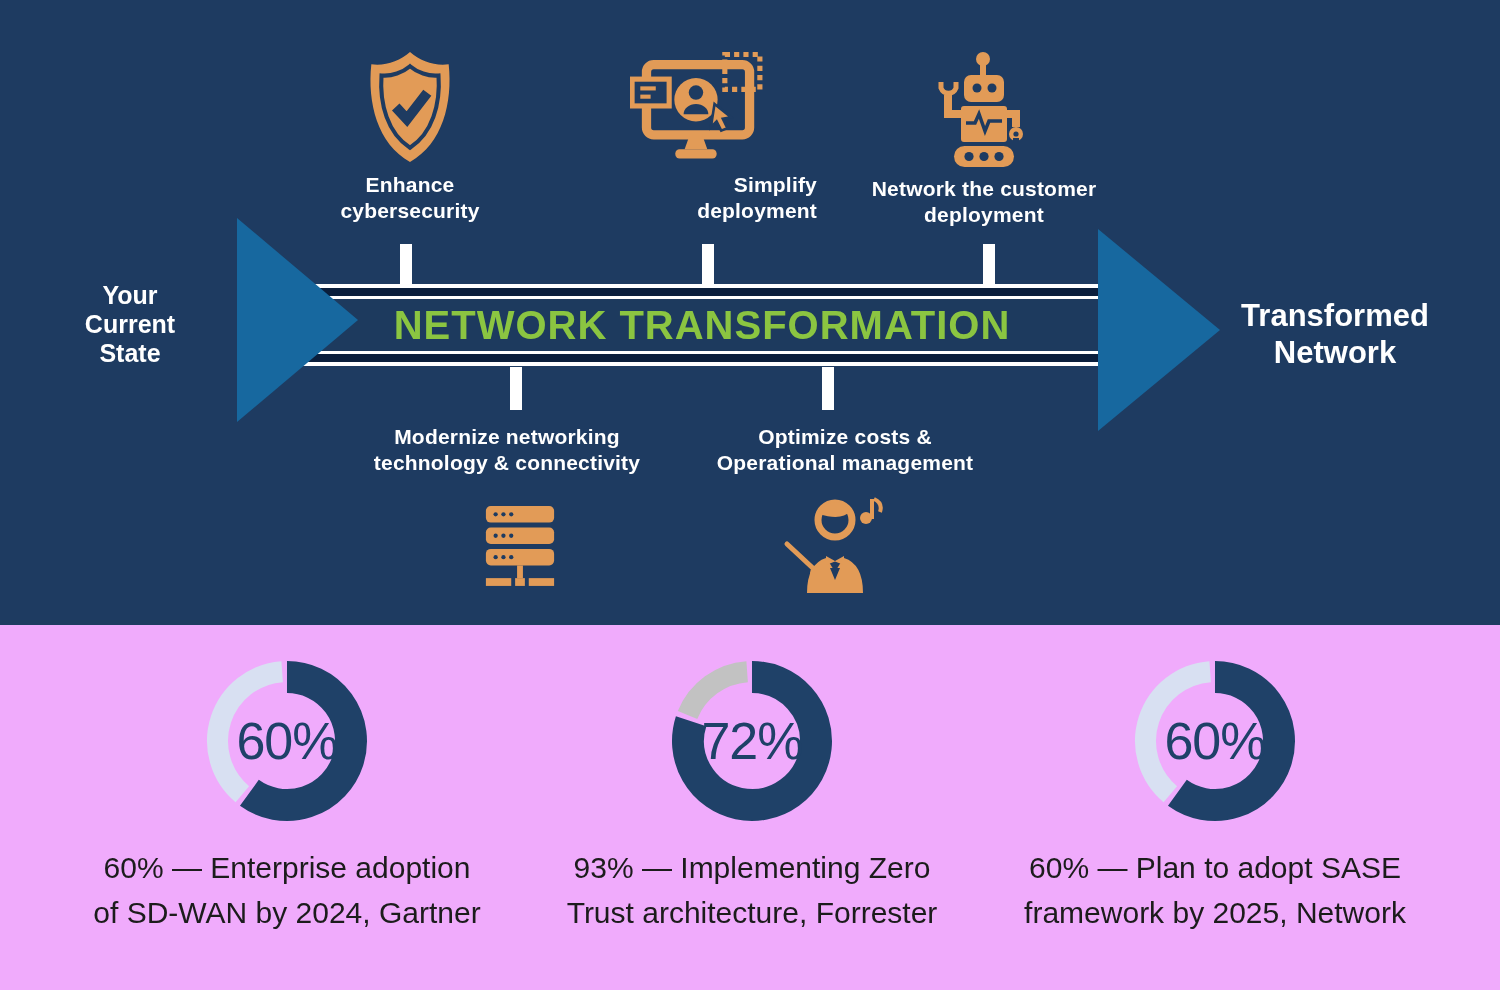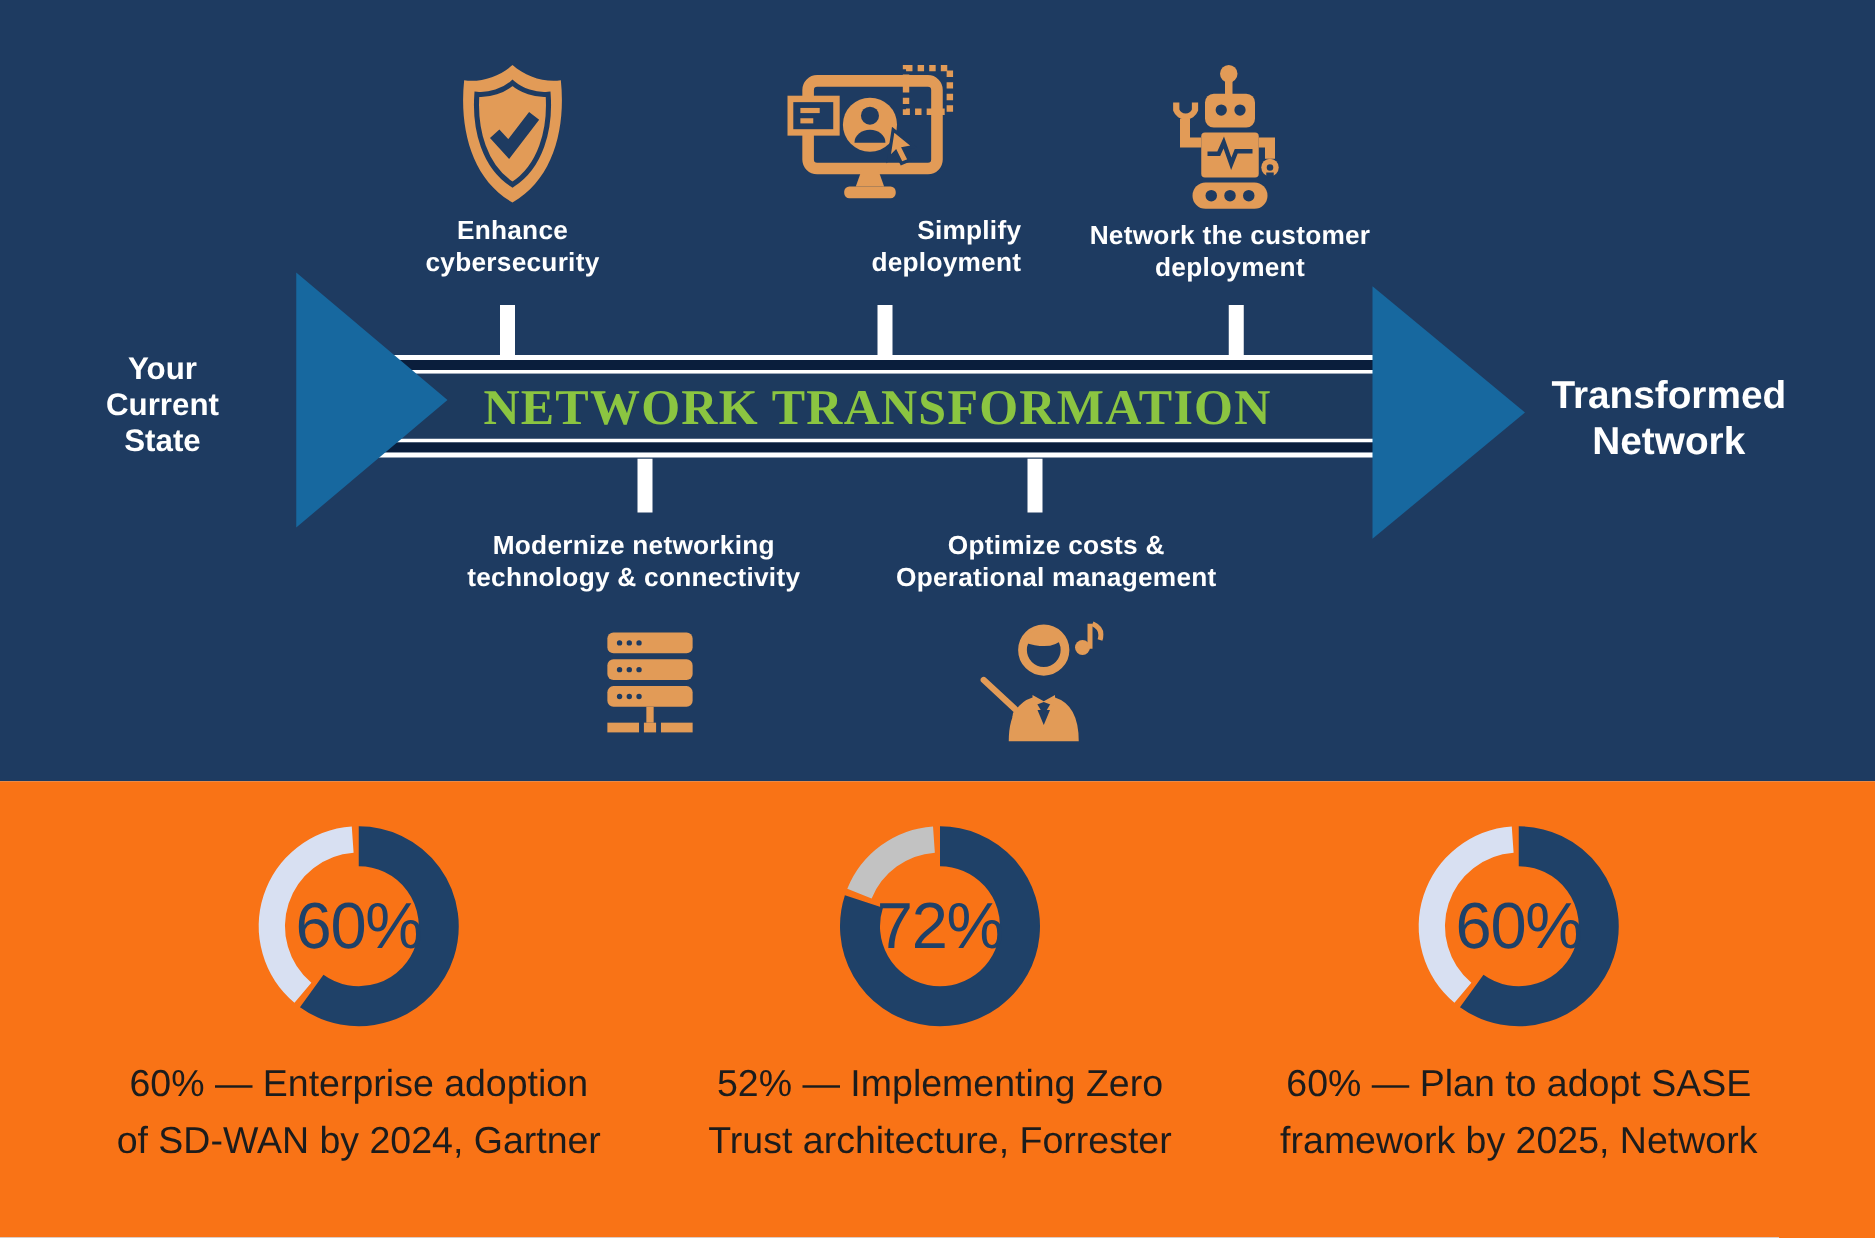--- a/index.html
+++ b/index.html
@@ -5,34 +5,34 @@
   html,body{margin:0;padding:0;background:#fff;}
   .stage{position:relative;width:1500px;height:990px;overflow:hidden;
          font-family:"Liberation Sans",sans-serif;background:#ffffff;}
   
   .hero{position:absolute;left:0;top:0;width:1500px;height:625px;background:#1E3B61;}
   .abs{position:absolute;}
   .benefit-label{color:#ffffff;font-weight:bold;font-size:21px;line-height:26px;
                  text-align:center;letter-spacing:.2px;}
   .tick{position:absolute;width:12px;background:#ffffff;}
   
-  .band{position:absolute;left:270px;top:284px;width:840px;font-family:Liberation Serif, serif;}
+  .band{position:absolute;left:270px;top:284px;width:840px;}
   .band .w4{height:4px;background:#ffffff;}
   .band .w3{height:3px;background:#ffffff;}
   .band .strip{height:8px;background:#0A1E3C;}
   .band .center{height:52px;background:#1D3A5E;display:flex;align-items:center;justify-content:center;}
   .band-title{color:#8BC541;font-weight:800;font-size:40px;letter-spacing:1px;text-indent:24px;white-space:nowrap;}
   .arrow{position:absolute;width:0;height:0;border-style:solid;border-color:transparent;}
   .arrow.left{left:237px;top:218px;border-width:102px 0 102px 121px;border-left-color:#17689F;}
   .arrow.right{left:1098px;top:229px;border-width:101px 0 101px 122px;border-left-color:#17689F;}
   .side-label{color:#ffffff;font-weight:bold;text-align:center;}
   .side-label.cur{left:40px;top:281px;width:180px;font-size:25px;line-height:29px;}
   .side-label.xform{left:1232px;top:297px;width:206px;font-size:31px;line-height:37px;}
   
-  .stats{position:absolute;left:0;top:625px;width:1500px;height:365px;background:#f97316;}
+  .stats{position:absolute;left:0;top:625px;width:1500px;height:365px;background:#f0abfc;}
   .stat-col{position:absolute;top:0;width:480px;text-align:center;}
   .stat-col.c1{left:47px;} .stat-col.c2{left:512px;} .stat-col.c3{left:975px;}
   .donut-wrap{position:relative;width:170px;height:170px;margin:31px auto 0;}
   .donut-wrap svg{position:absolute;left:0;top:0;}
   .donut-num{position:absolute;inset:0;display:flex;align-items:center;justify-content:center;
              font-size:52px;color:#1F4168;letter-spacing:-1px;}
   .stat-caption{margin-top:19px;font-size:30px;line-height:45px;color:#1C1C1C;}
 </style>
 </head>
 <body>
@@ -199,21 +199,21 @@
 
     <div class="stat-col c2">
       <div class="donut-wrap">
         <svg class="donut-svg" width="170" height="170" viewBox="0 0 170 170">
             <path d="M20.56 58.96 A69.5 69.5 0 0 1 80.15 15.67" stroke="#C2C2C2" stroke-width="21" fill="none"></path>
             <path d="M85.00 21.00 A64 64 0 1 1 24.13 65.22" stroke="#1F4168" stroke-width="32" fill="none"></path>
           </svg>
         <div class="donut-num">72%</div>
       </div>
       <div class="stat-caption">
-        <div>52% — Implementing Zero</div>
+        <div>93% — Implementing Zero</div>
         <div>Trust architecture, Forrester</div>
       </div>
     </div>
 
     <div class="stat-col c3">
       <div class="donut-wrap">
         <svg class="donut-svg" width="170" height="170" viewBox="0 0 170 170">
             <path d="M40.33 138.24 A69.5 69.5 0 0 1 80.15 15.67" stroke="#D8E0F2" stroke-width="21" fill="none"></path>
             <path d="M85.00 21.00 A64 64 0 1 1 47.38 136.78" stroke="#1F4168" stroke-width="32" fill="none"></path>
           </svg>

